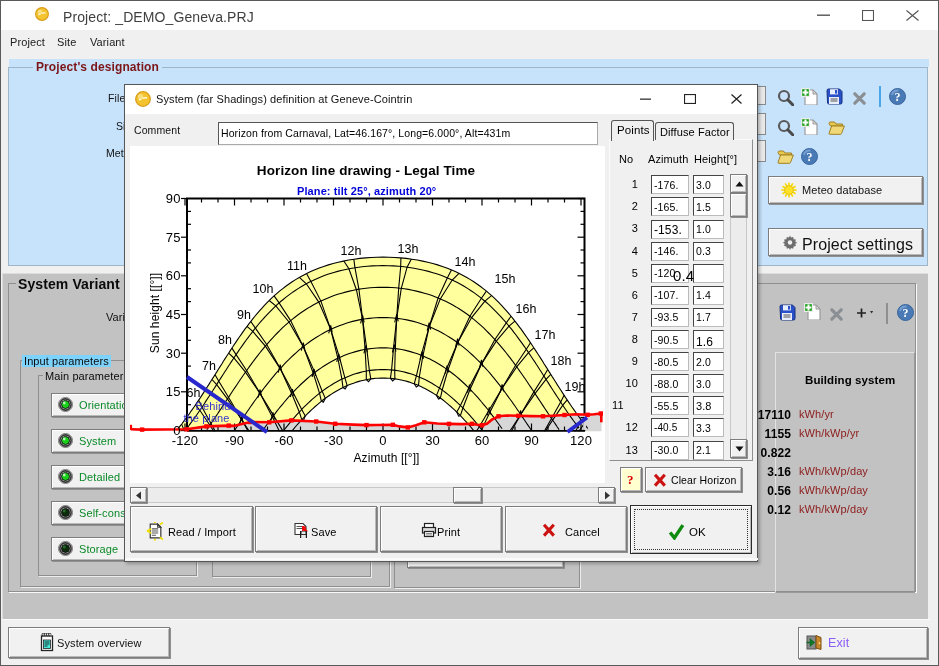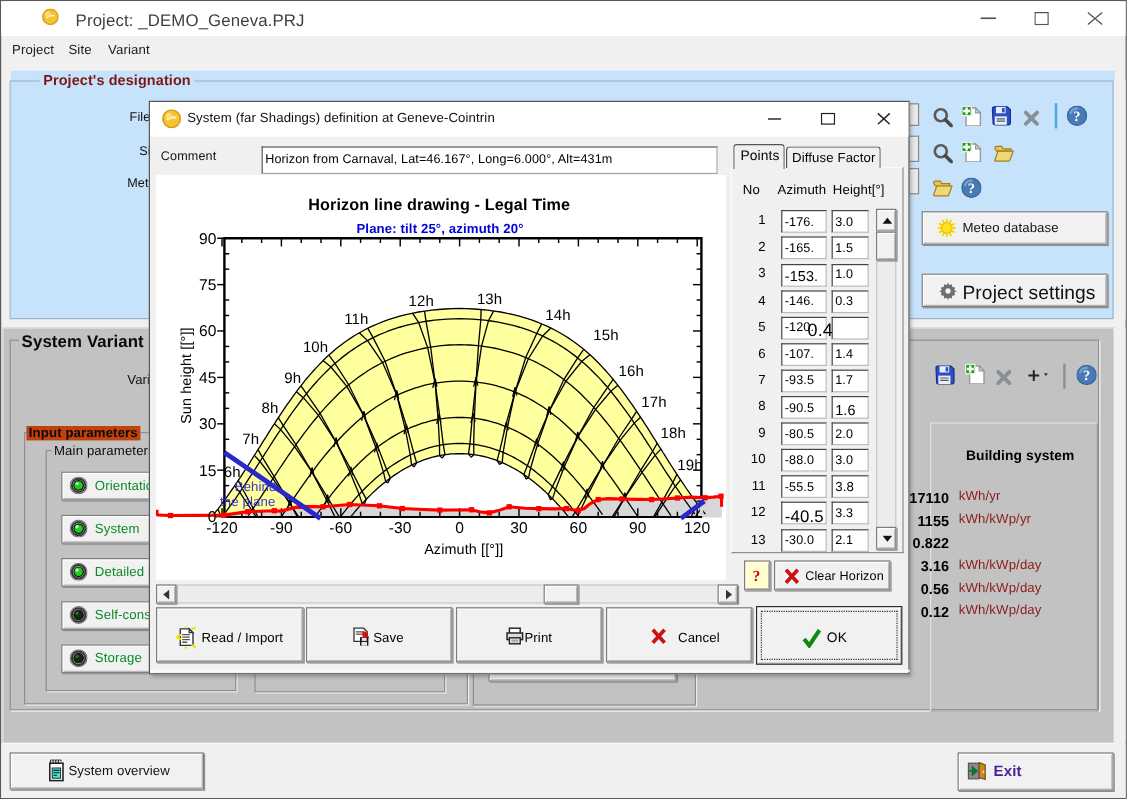--- a/index.html
+++ b/index.html
@@ -155,21 +155,21 @@
 <div class="t" style="left:799px;top:465px;font-size:11px;color:#8c1a1a">kWh/kWp/day</div>
 <div class="t" style="left:691px;top:484px;width:100px;font-size:12px;font-weight:bold;color:#000;text-align:right">0.56</div>
 <div class="t" style="left:799px;top:484px;font-size:11px;color:#8c1a1a">kWh/kWp/day</div>
 <div class="t" style="left:691px;top:503px;width:100px;font-size:12px;font-weight:bold;color:#000;text-align:right">0.12</div>
 <div class="t" style="left:799px;top:503px;font-size:11px;color:#8c1a1a">kWh/kWp/day</div>
 <div class="gbd" style="left:20px;top:360px;width:370px;height:227px"></div>
 <div class="gbd" style="left:38px;top:375px;width:159px;height:201px"></div>
 <div class="gbd" style="left:212px;top:390px;width:159px;height:187px"></div>
 <div class="gbd" style="left:394px;top:390px;width:186px;height:198px"></div>
 <div class="btn3" style="left:407px;top:520px;width:157px;height:48px"></div>
-<div class="t" style="left:22px;top:355px;font-size:11px;font-weight:bold;color:#0a0a0a;background:#c2410c;padding:0 2px">Input parameters</div>
+<div class="t" style="left:22px;top:355px;font-size:11px;font-weight:normal;color:#0a0a0a;background:#7dd3fc;padding:0 2px">Input parameters</div>
 <div class="t" style="left:43px;top:370px;font-size:11px;color:#0a0a0a;background:#c2c2c2;padding:0 2px">Main parameters</div>
 <div class="btn3" style="left:51px;top:393px;width:80px;height:24px"></div>
 <svg style="position:absolute;left:58px;top:397px" width="15" height="15" viewBox="0 0 15 15">
     <circle cx="7.5" cy="7.5" r="7" fill="#e9e9e9" stroke="#777" stroke-width="1"></circle>
     <circle cx="7.5" cy="7.5" r="5.6" fill="none" stroke="#333" stroke-width="1.6"></circle>
     <circle cx="7.5" cy="7.5" r="4" fill="#19d119" stroke="#111" stroke-width="1"></circle>
     <circle cx="6.2" cy="6" r="1.4" fill="#b7f3b7"></circle>
   </svg>
 <div class="t" style="left:79px;top:399px;font-size:11px;color:#0b8a28">Orientation</div>
 <div class="btn3" style="left:51px;top:429px;width:80px;height:24px"></div>
@@ -216,21 +216,21 @@
     <path d="M5.5 9h5M5.5 11h5M5.5 13h3" stroke="#111" stroke-width="0.9"></path>
   </svg>
 <div class="t" style="left:57px;top:637px;font-size:11px;color:#111">System overview</div>
 <div class="btn3" style="left:798px;top:627px;width:130px;height:32px"></div>
 <svg style="position:absolute;left:806px;top:634px" width="16" height="17" viewBox="0 0 16 17">
     <rect x="1" y="2" width="9" height="13" fill="#8a8a8a" stroke="#555" stroke-width="1"></rect>
     <path d="M10 1.5l5 2v12l-5-1.5z" fill="#c8882a" stroke="#7a4f12" stroke-width="1"></path>
     <path d="M13.5 8.2v2" stroke="#ffe080" stroke-width="1.4"></path>
     <path d="M0.5 8.5h6M4.5 5.5l3.5 3-3.5 3z" fill="#2fae4a" stroke="#0b6e24" stroke-width="1.4"></path>
   </svg>
-<div class="t" style="left:828px;top:636px;font-size:12.5px;font-weight:bold;color:#4c1d95">Exit</div>
+<div class="t" style="left:828px;top:636px;font-size:12.5px;font-weight:normal;color:#8b5cf6">Exit</div>
 <div style="left:124px;top:84px;width:634px;height:478px;background:#f0f0f0;border:1px solid #565656;box-shadow:2px 2px 3px rgba(0,0,0,0.25)"></div>
 <div style="left:125px;top:85px;width:632px;height:29px;background:#fff"></div>
 <svg style="position:absolute;left:135px;top:91px" width="16" height="16" viewBox="0 0 16 16">
     <circle cx="8" cy="8" r="7.3" fill="#f4c430" stroke="#d99d1c" stroke-width="1.3"></circle>
     <path d="M4 9q4-3 8-2" stroke="#fff" stroke-width="1.6" fill="none" opacity=".85"></path>
     <circle cx="5.6" cy="5.6" r="2.6" fill="#fbe287" opacity=".9"></circle>
   </svg>
 <div class="t" style="left:156px;top:93px;font-size:11px;color:#111">System (far Shadings) definition at Geneve-Cointrin</div>
 <svg style="position:absolute;left:640px;top:98px" width="11" height="3" viewBox="0 0 11 3">
     <rect width="11" height="1.3" y="0.5" fill="#333"></rect>
@@ -547,28 +547,28 @@
 <div class="t" style="left:612px;top:355px;width:26px;text-align:right;font-size:11px">9</div>
 <div style="left:651px;top:352.1px;width:38px;height:19px;background:#fff;border:1px solid #444;border-bottom-color:#bbb;border-right-color:#bbb"></div>
 <div class="t" style="left:654px;top:355.6px;font-size:10.5px">-80.5</div>
 <div style="left:693px;top:352.1px;width:31px;height:19px;background:#fff;border:1px solid #444;border-bottom-color:#bbb;border-right-color:#bbb"></div>
 <div class="t" style="left:696px;top:355.6px;font-size:10.5px">2.0</div>
 <div class="t" style="left:612px;top:377px;width:26px;text-align:right;font-size:11px">10</div>
 <div style="left:651px;top:374.2px;width:38px;height:19px;background:#fff;border:1px solid #444;border-bottom-color:#bbb;border-right-color:#bbb"></div>
 <div class="t" style="left:654px;top:377.7px;font-size:10.5px">-88.0</div>
 <div style="left:693px;top:374.2px;width:31px;height:19px;background:#fff;border:1px solid #444;border-bottom-color:#bbb;border-right-color:#bbb"></div>
 <div class="t" style="left:696px;top:377.7px;font-size:10.5px">3.0</div>
-<div class="t" style="left:612px;top:399px;width:26px;text-align:right;font-size:11px">11</div>
+<div class="t" style="left:612px;top:399px;width:26px;text-align:left;font-size:11px">11</div>
 <div style="left:651px;top:396.3px;width:38px;height:19px;background:#fff;border:1px solid #444;border-bottom-color:#bbb;border-right-color:#bbb"></div>
 <div class="t" style="left:654px;top:399.8px;font-size:10.5px">-55.5</div>
 <div style="left:693px;top:396.3px;width:31px;height:19px;background:#fff;border:1px solid #444;border-bottom-color:#bbb;border-right-color:#bbb"></div>
 <div class="t" style="left:696px;top:399.8px;font-size:11px">3.8</div>
 <div class="t" style="left:612px;top:421px;width:26px;text-align:right;font-size:11px">12</div>
 <div style="left:651px;top:418.4px;width:38px;height:19px;background:#fff;border:1px solid #444;border-bottom-color:#bbb;border-right-color:#bbb"></div>
-<div class="t" style="left:654px;top:421.9px;font-size:14px">-40.5</div>
+<div class="t" style="left:654px;top:421.9px;font-size:10px">-40.5</div>
 <div style="left:693px;top:418.4px;width:31px;height:19px;background:#fff;border:1px solid #444;border-bottom-color:#bbb;border-right-color:#bbb"></div>
 <div class="t" style="left:696px;top:421.9px;font-size:10.5px">3.3</div>
 <div class="t" style="left:612px;top:444px;width:26px;text-align:right;font-size:11px">13</div>
 <div style="left:651px;top:440.5px;width:38px;height:19px;background:#fff;border:1px solid #444;border-bottom-color:#bbb;border-right-color:#bbb"></div>
 <div class="t" style="left:654px;top:444.0px;font-size:10.5px">-30.0</div>
 <div style="left:693px;top:440.5px;width:31px;height:19px;background:#fff;border:1px solid #444;border-bottom-color:#bbb;border-right-color:#bbb"></div>
 <div class="t" style="left:696px;top:444.0px;font-size:10.5px">2.1</div>
 <div style="left:730px;top:174px;width:17px;height:284px;background:#ececec;border:1px solid #c8c8c8"></div>
 <div class="btn3" style="left:730px;top:174px;width:17px;height:19px"></div>
 <svg style="position:absolute;left:735px;top:181px" width="9" height="6" viewBox="0 0 9 6">

